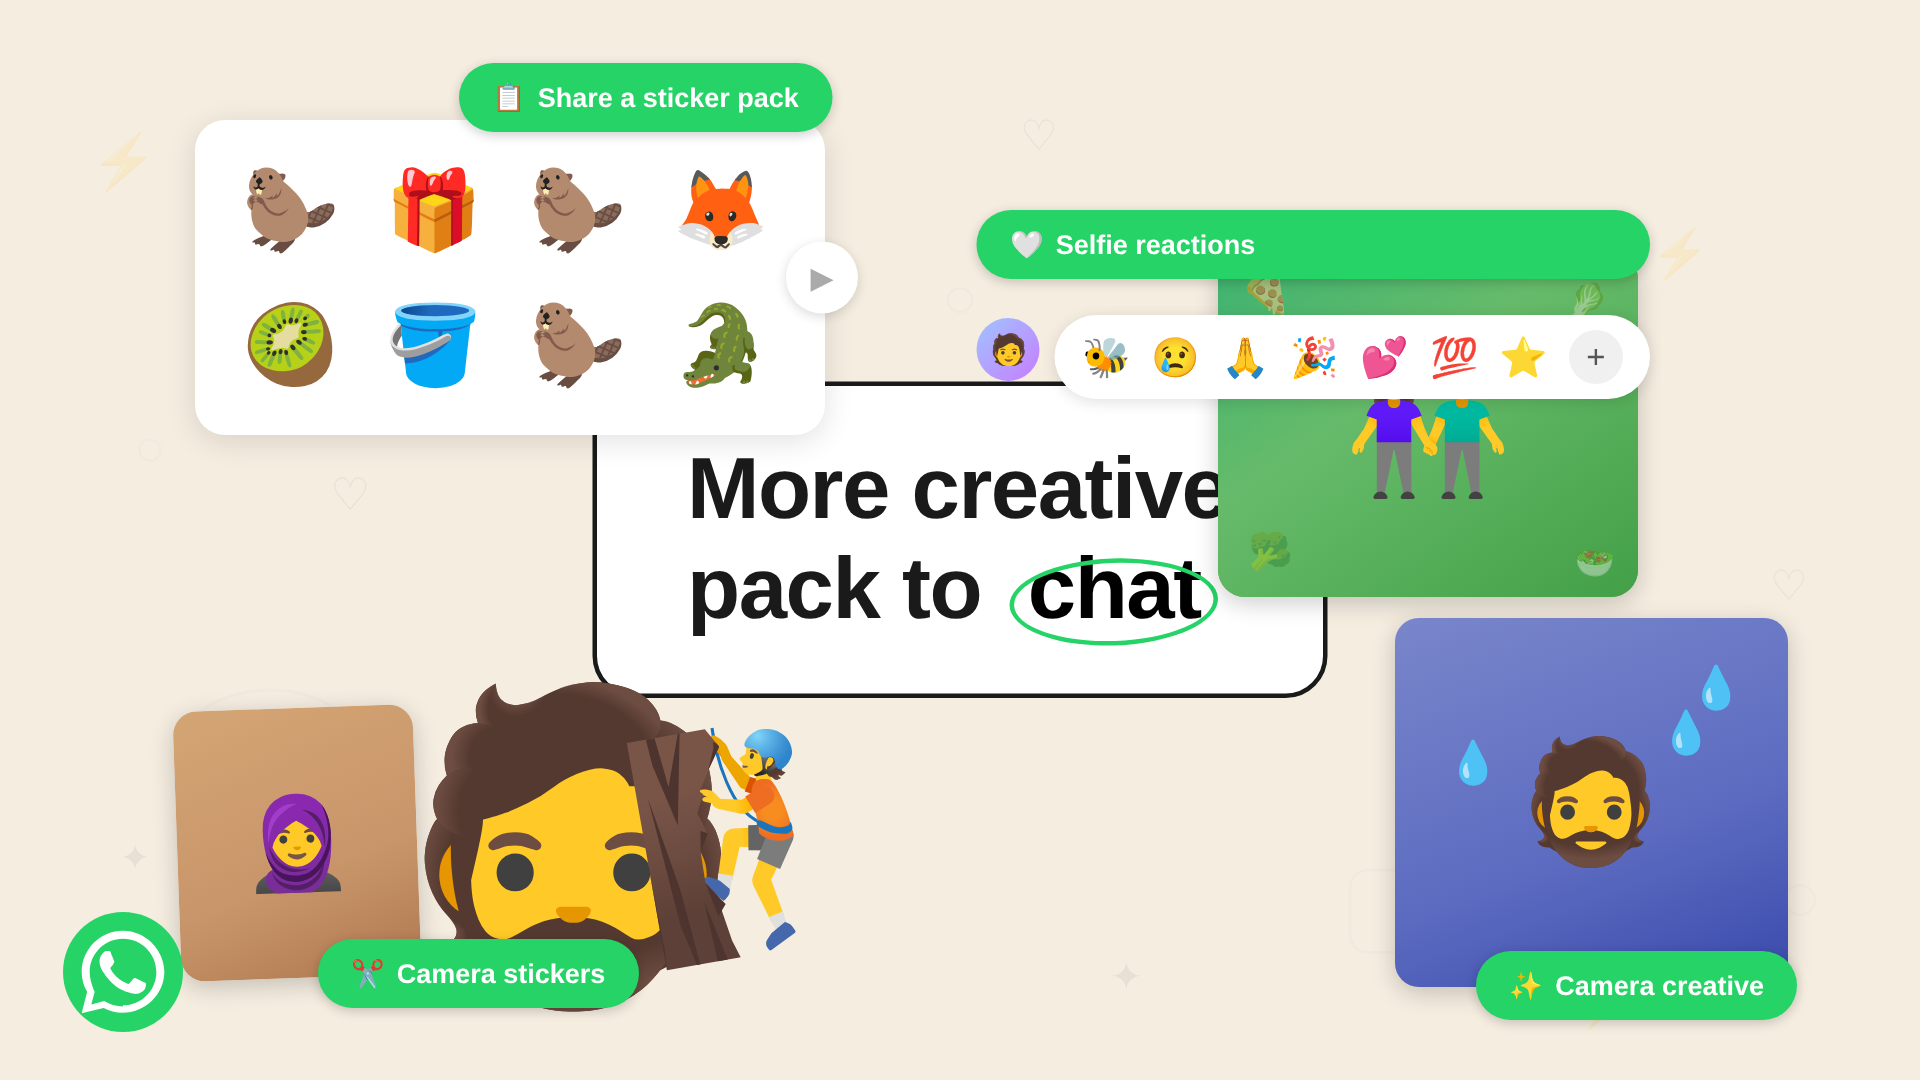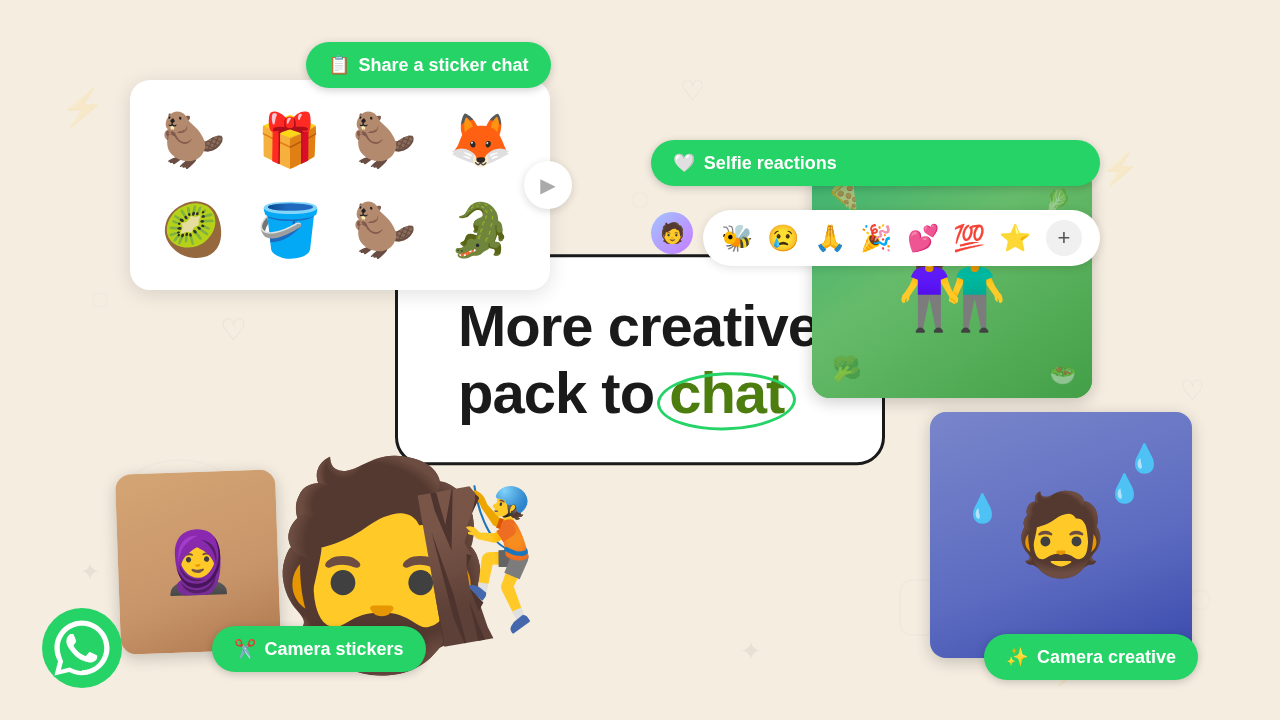--- a/index.html
+++ b/index.html
@@ -35,23 +35,24 @@
       width: 490px;
     }
     .headline-text {
       font-size: 58px;
       font-weight: 700;
       color: #1a1a1a;
       line-height: 1.15;
       letter-spacing: -1px;
     }
     .headline-chat {
-      color: #4d7c0f;
+      color: #000000;
       position: relative;
       display: inline-block;
+      margin-left: 16px;
     }
     .headline-chat::after {
       content: '';
       position: absolute;
       bottom: -4px;
       left: -12px;
       right: -12px;
       height: 52px;
       border: 3px solid #25d366;
       border-radius: 50%;
@@ -328,21 +329,21 @@
     <div class="sticker-cell">🥝</div>
     <div class="sticker-cell">🪣</div>
     <div class="sticker-cell">🦫</div>
     <div class="sticker-cell">🐊</div>
   </div>
   <div class="send-btn">▶</div>
 </div>
 
 <div class="badge badge-sticker-share">
   <span>📋</span>
-  <span>Share a sticker chat</span>
+  <span>Share a sticker pack</span>
 </div>
 
 <div class="reactions-panel">
 
   <div class="badge badge-reactions" style="position:relative; top:0; right:0; left:0;">
     <span>🤍</span>
     <span>Selfie reactions</span>
   </div>
 
   <div style="display:flex; align-items:center; gap:10px; margin-top:14px;">

